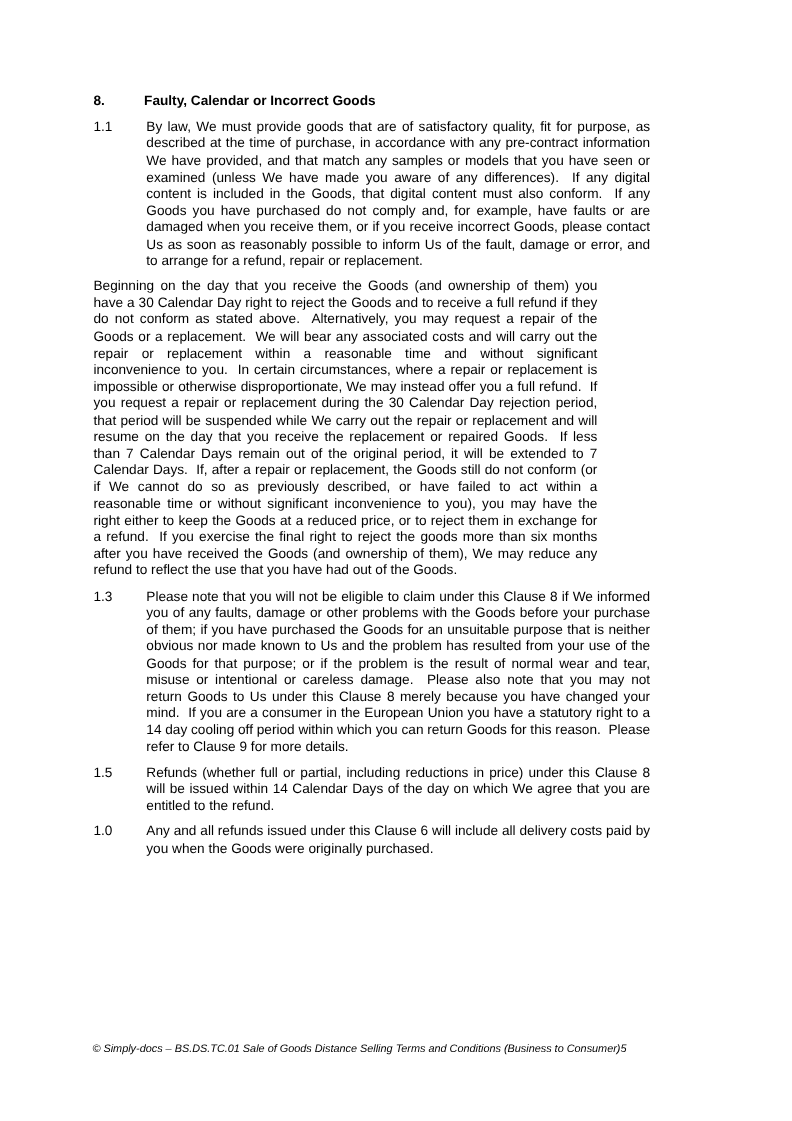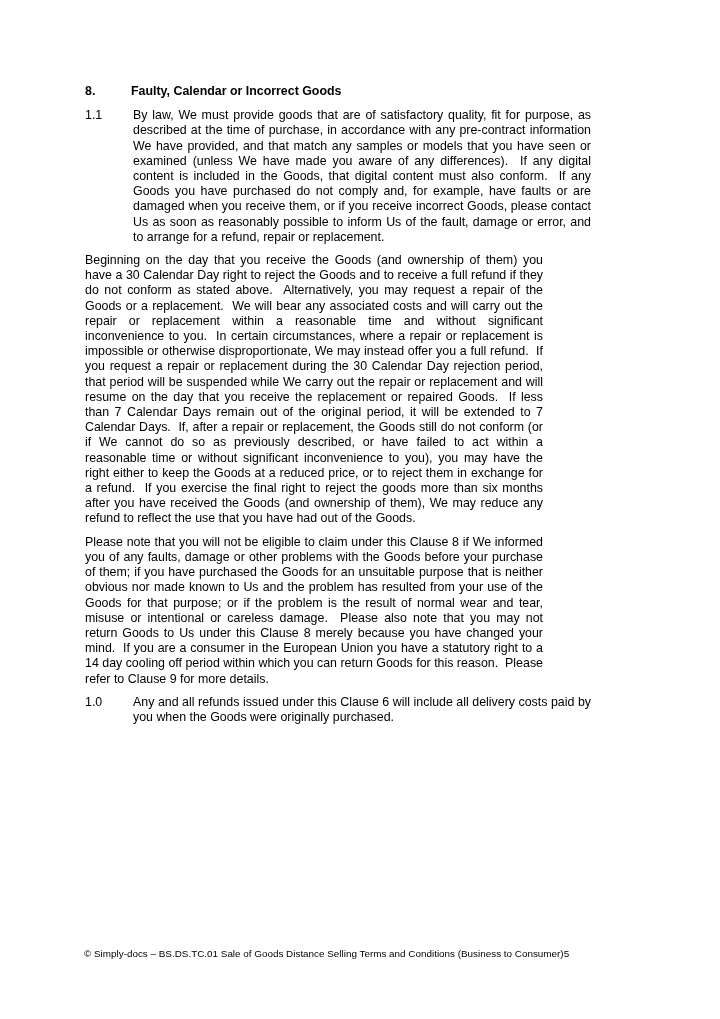--- a/index.html
+++ b/index.html
@@ -49,20 +49,21 @@
     white-space: pre-wrap;
   }
   .footer {
     position: absolute;
     left: 84px;
     top: 948px;
     width: 549px;
     display: flex;
     font-size: 9.9px;
     line-height: 12px;
+    font-style: italic;
   }
   .footer-page-num {
     padding-right: 27px;
   }
 </style>
 </head>
 <body>
 
 <div class="page">
   <div class="content">
@@ -75,24 +76,29 @@
     <div class="clause">
       <span class="clause-num">1.1</span>
       <span class="clause-text">By law, We must provide goods that are of satisfactory quality, fit for purpose, as described at the time of purchase, in accordance with any pre-contract information We have provided, and that match any samples or models that you have seen or examined (unless We have made you aware of any differences).  If any digital content is included in the Goods, that digital content must also conform.  If any Goods you have purchased do not comply and, for example, have faults or are damaged when you receive them, or if you receive incorrect Goods, please contact Us as soon as reasonably possible to inform Us of the fault, damage or error, and to arrange for a refund, repair or replacement.</span>
     </div>
 
     <div class="clause">
       <span class="clause-text">Beginning on the day that you receive the Goods (and ownership of them) you have a 30 Calendar Day right to reject the Goods and to receive a full refund if they do not conform as stated above.  Alternatively, you may request a repair of the Goods or a replacement.  We will bear any associated costs and will carry out the repair or replacement within a reasonable time and without significant inconvenience to you.  In certain circumstances, where a repair or replacement is impossible or otherwise disproportionate, We may instead offer you a full refund.  If you request a repair or replacement during the 30 Calendar Day rejection period, that period will be suspended while We carry out the repair or replacement and will resume on the day that you receive the replacement or repaired Goods.  If less than 7 Calendar Days remain out of the original period, it will be extended to 7 Calendar Days.  If, after a repair or replacement, the Goods still do not conform (or if We cannot do so as previously described, or have failed to act within a reasonable time or without significant inconvenience to you), you may have the right either to keep the Goods at a reduced price, or to reject them in exchange for a refund.  If you exercise the final right to reject the goods more than six months after you have received the Goods (and ownership of them), We may reduce any refund to reflect the use that you have had out of the Goods.</span>
     </div>
 
     <div class="clause">
+      <span class="clause-num">1.3</span>
       <span class="clause-text">Please note that you will not be eligible to claim under this Clause 8 if We informed you of any faults, damage or other problems with the Goods before your purchase of them; if you have purchased the Goods for an unsuitable purpose that is neither obvious nor made known to Us and the problem has resulted from your use of the Goods for that purpose; or if the problem is the result of normal wear and tear, misuse or intentional or careless damage.  Please also note that you may not return Goods to Us under this Clause 8 merely because you have changed your mind.  If you are a consumer in the European Union you have a statutory right to a 14 day cooling off period within which you can return Goods for this reason.  Please refer to Clause 9 for more details.</span>
     </div>
 
 
+    <div class="clause">
+      <span class="clause-num">1.5</span>
+      <span class="clause-text">Refunds (whether full or partial, including reductions in price) under this Clause 8 will be issued within 14 Calendar Days of the day on which We agree that you are entitled to the refund.</span>
+    </div>
 
     <div class="clause">
       <span class="clause-num">1.0</span>
       <span class="clause-text">Any and all refunds issued under this Clause 6 will include all delivery costs paid by you when the Goods were originally purchased.</span>
     </div>
 
 
   </div>
 
   <div class="footer">

